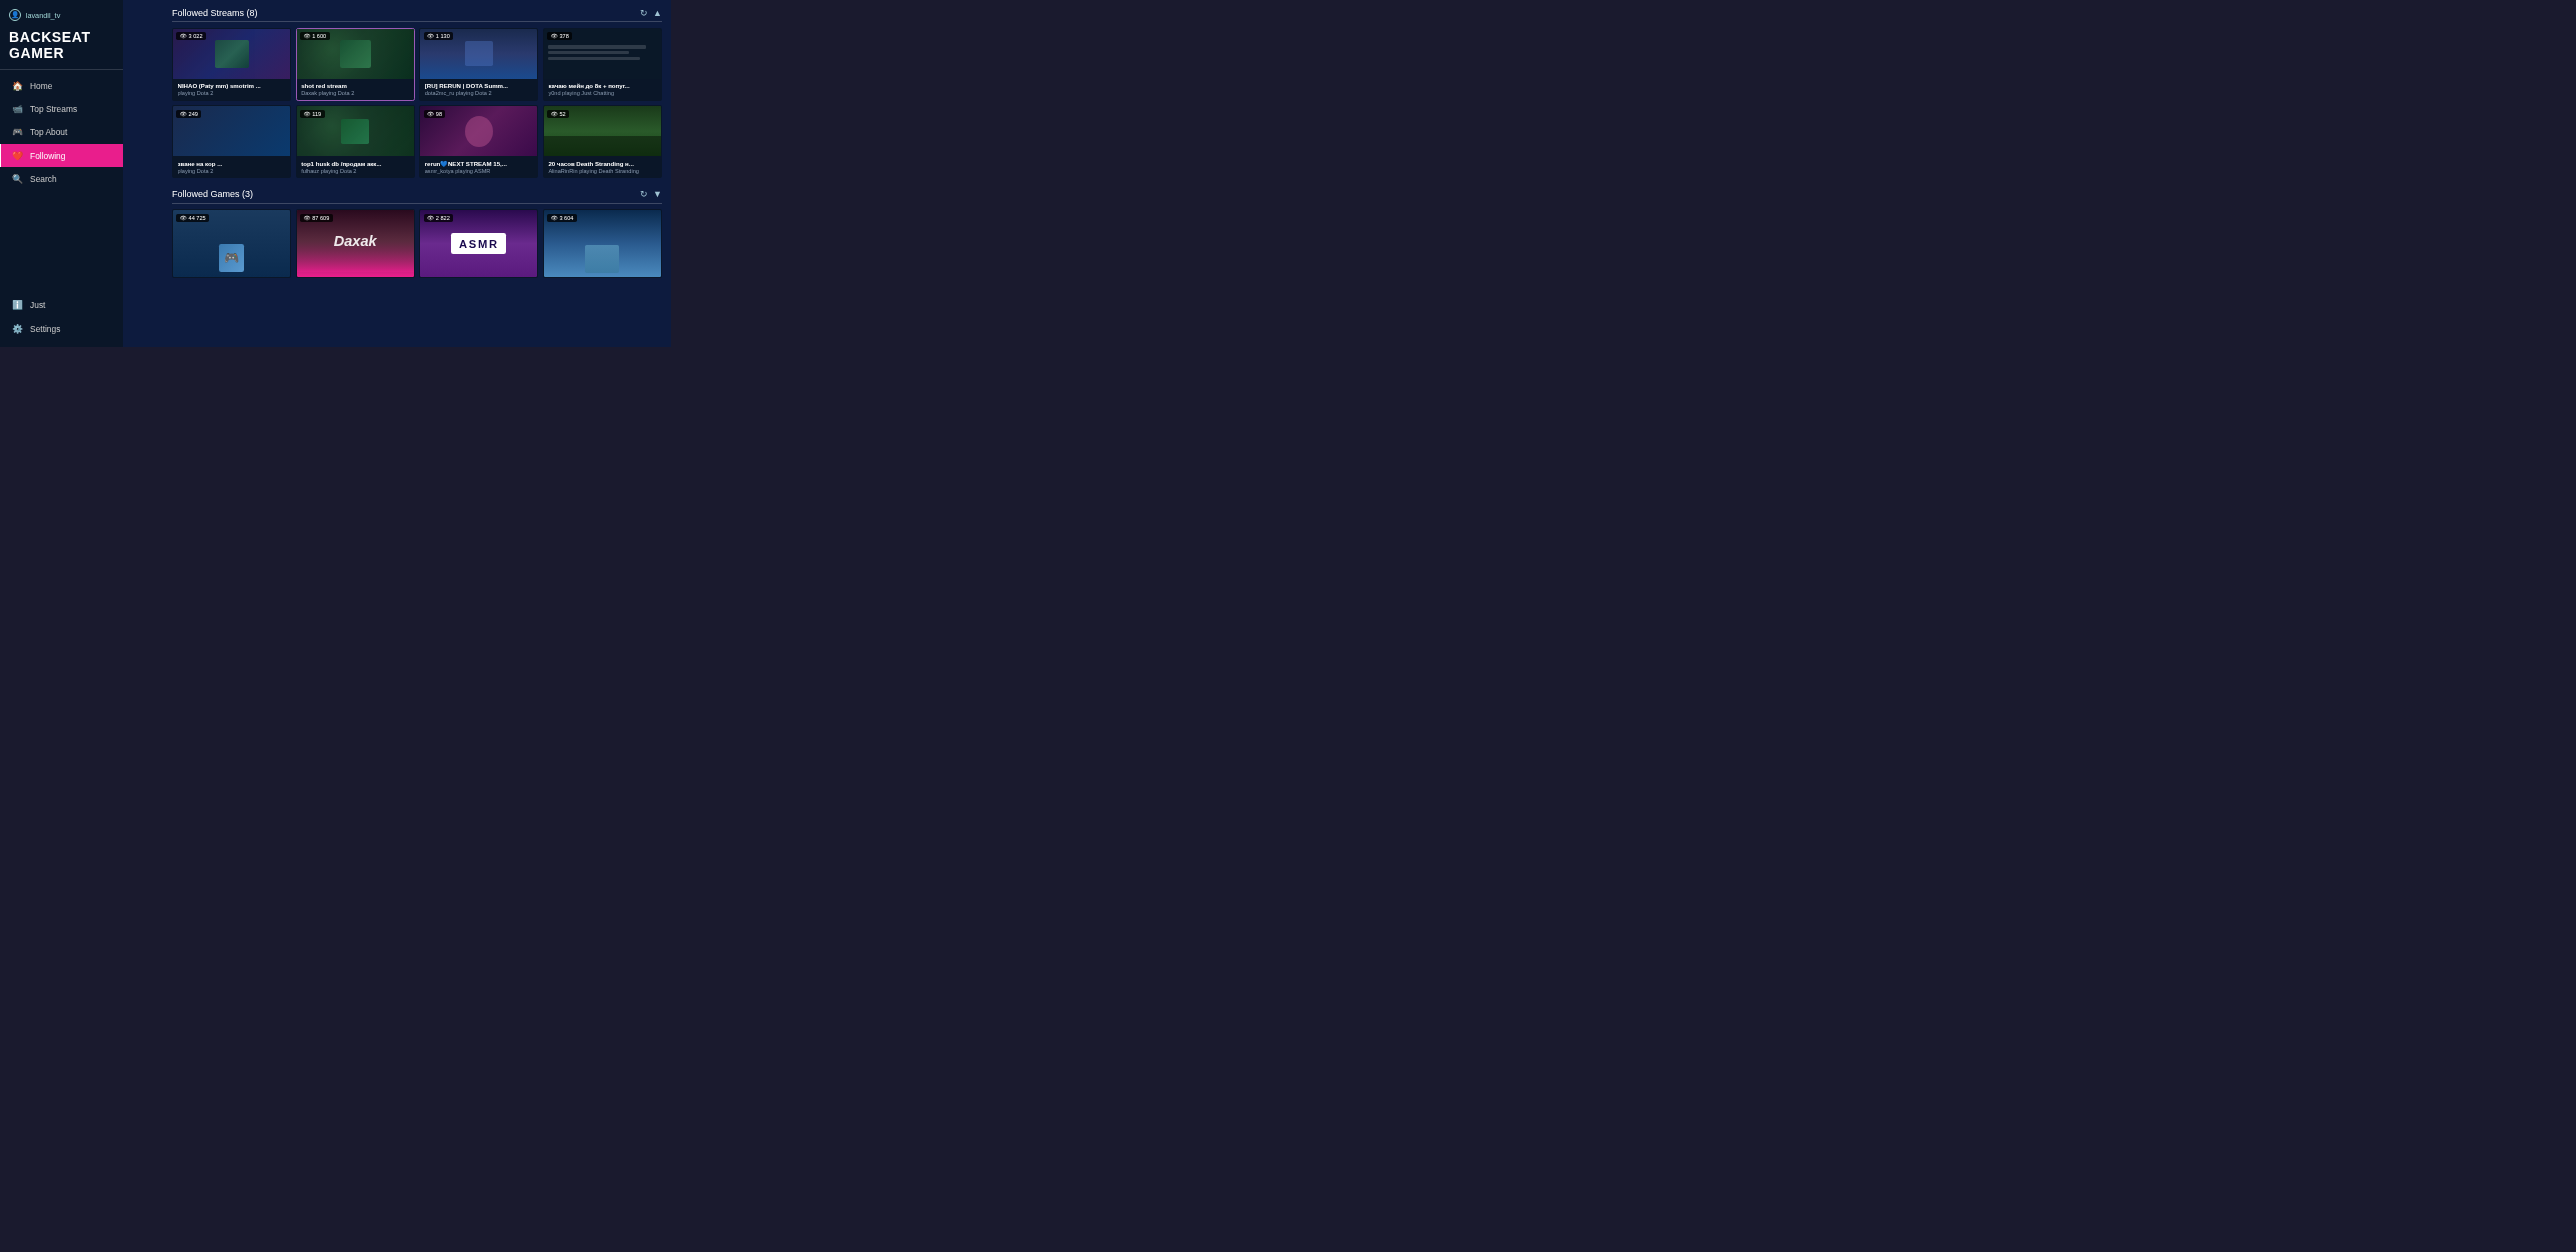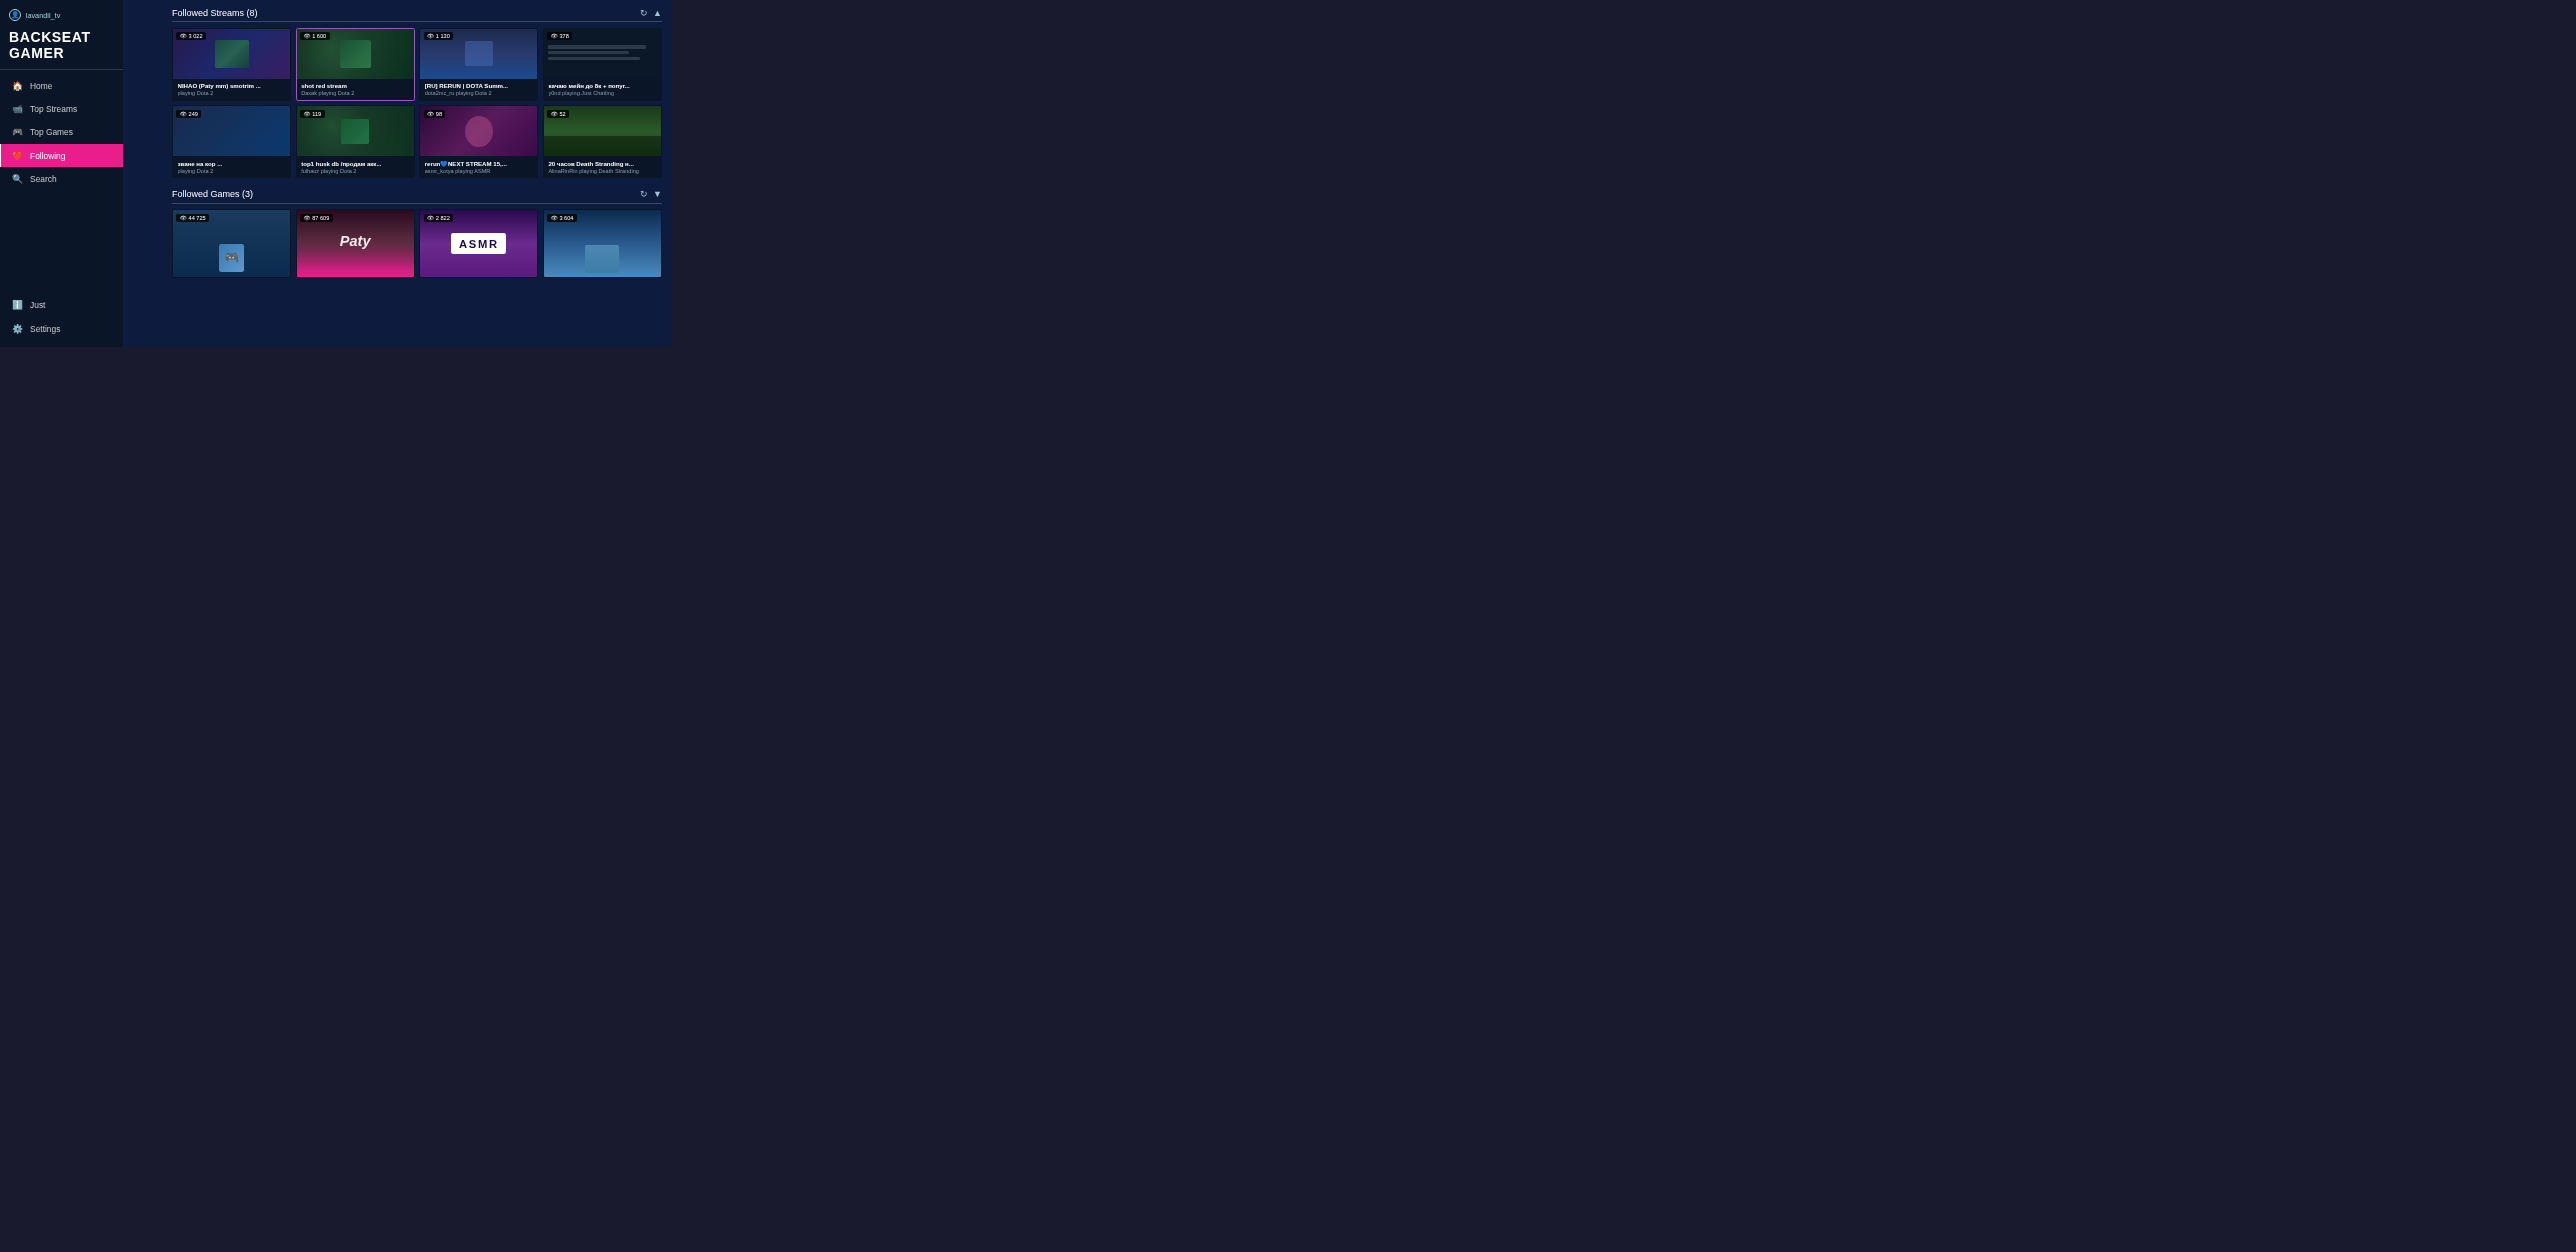--- a/index.html
+++ b/index.html
@@ -340,21 +340,21 @@
       <div class="nav-item">
         <span class="nav-icon">🏠</span>
         <span>Home</span>
       </div>
       <div class="nav-item">
         <span class="nav-icon">📹</span>
         <span>Top Streams</span>
       </div>
       <div class="nav-item">
         <span class="nav-icon">🎮</span>
-        <span>Top Games</span>
+        <span>Top About</span>
       </div>
       <div class="nav-item active">
         <span class="nav-icon">❤️</span>
         <span>Following</span>
       </div>
       <div class="nav-item">
         <span class="nav-icon">🔍</span>
         <span>Search</span>
       </div>
     </nav>
@@ -552,21 +552,21 @@
             <span>44 725</span>
           </div>
         </div>
       </div>
 
       <div class="game-card">
         <div class="game-thumbnail">
           <div class="thumb-bg thumb-game-2">
             <div class="game-img-placeholder">
               <div style="width:100%;height:100%;display:flex;align-items:center;justify-content:center;background:linear-gradient(180deg,#2a0a1e,#5a2a3e,#e91e8c88);">
-                <span class="trust-text" style="font-size:14.5px;color:#fff;font-weight:900;font-style:italic;">Paty</span>
+                <span class="trust-text" style="font-size:14.5px;color:#fff;font-weight:900;font-style:italic;">Daxak</span>
               </div>
             </div>
           </div>
           <div class="viewer-badge">
             <span class="eye-icon">👁</span>
             <span>87 609</span>
           </div>
         </div>
       </div>
 

